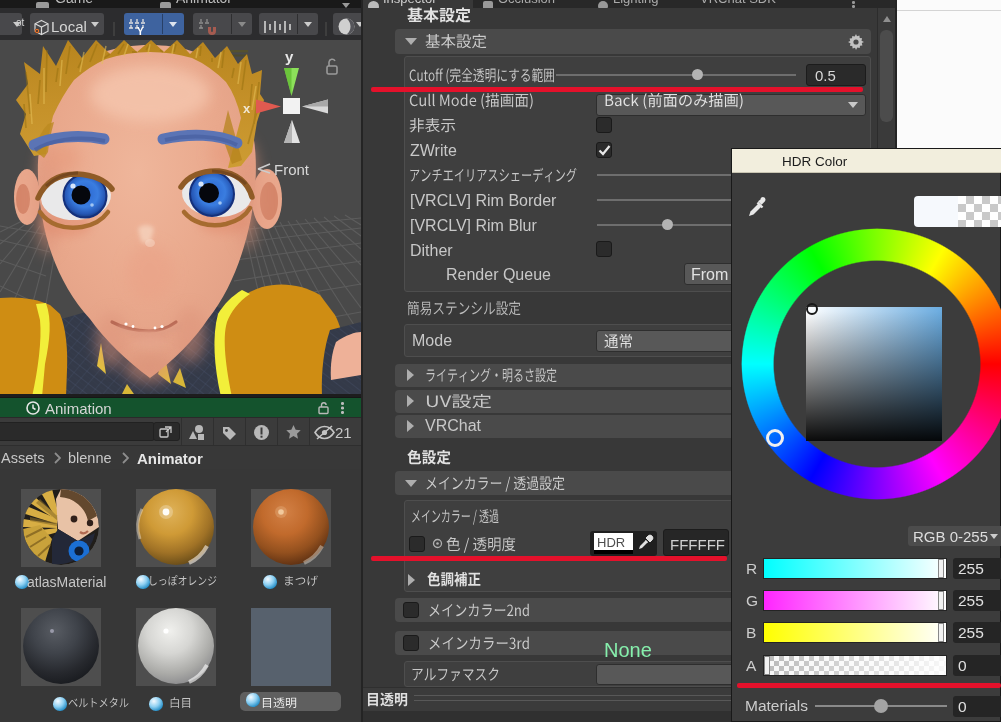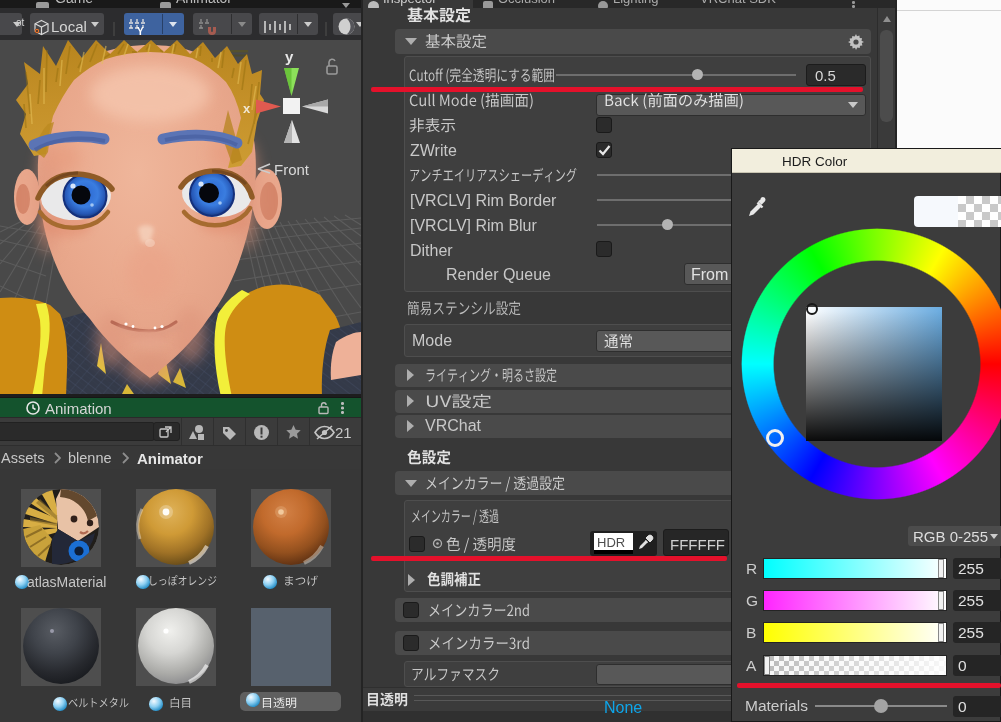--- a/index.html
+++ b/index.html
@@ -524,21 +524,21 @@
     </svg>
     <div class="vbox" style="left:663px;top:529px;width:66px;height:27px;background:#262626;"></div>
     <div class="t" style="left:670px;top:537px;font-size:15px;color:#d0d0d0;z-index:2;">FFFFFF</div>
     <div class="fold closed" style="left:408px;top:574px;"></div>
     <div class="bar" style="left:395px;top:598px;width:476px;height:24px;"></div>
     <div class="cb" style="left:403px;top:602px;"></div>
     <div class="bar" style="left:395px;top:631px;width:476px;height:24px;"></div>
     <div class="cb" style="left:403px;top:635px;"></div>
     <div class="hbox" style="left:404px;top:661px;width:467px;height:26px;"></div>
     <div class="dd" style="left:596px;top:664px;width:270px;height:21px;"></div>
-    <div class="t" style="left:604px;top:700px;font-size:16px;color:#0ea5e9;z-index:2;">None</div>
+    <div class="t" style="left:604px;top:640px;font-size:20px;color:#86efac;z-index:2;">None</div>
     <div class="abs" style="left:361px;top:687px;width:536px;height:24px;background:#3b3b3b;border-top:1px solid #2f2f2f;"></div>
     <div class="abs" style="left:414px;top:695px;width:478px;height:1px;background:#585858;z-index:2;"></div>
     <div class="abs" style="left:414px;top:700px;width:478px;height:1px;background:#585858;z-index:2;"></div>
     <div class="abs" style="left:361px;top:711px;width:536px;height:11px;background:#303030;"></div>
     <div class="abs" style="left:877px;top:8px;width:18px;height:714px;background:#3a3a3a;border-left:1px solid #2c2c2c;z-index:2;">
       <div class="abs" style="left:5px;top:8px;width:0;height:0;border-left:4.5px solid transparent;border-right:4.5px solid transparent;border-bottom:6px solid #8f8f8f;"></div>
       <div class="abs" style="left:2px;top:22px;width:13px;height:92px;background:#4c4c4c;border-radius:6px;"></div>
     </div>
     <div class="abs" style="left:895px;top:0;width:2px;height:722px;background:#242424;z-index:2;"></div>
     <div class="abs" style="left:897px;top:0;width:104px;height:148px;background:#fbfbfb;z-index:3;">

